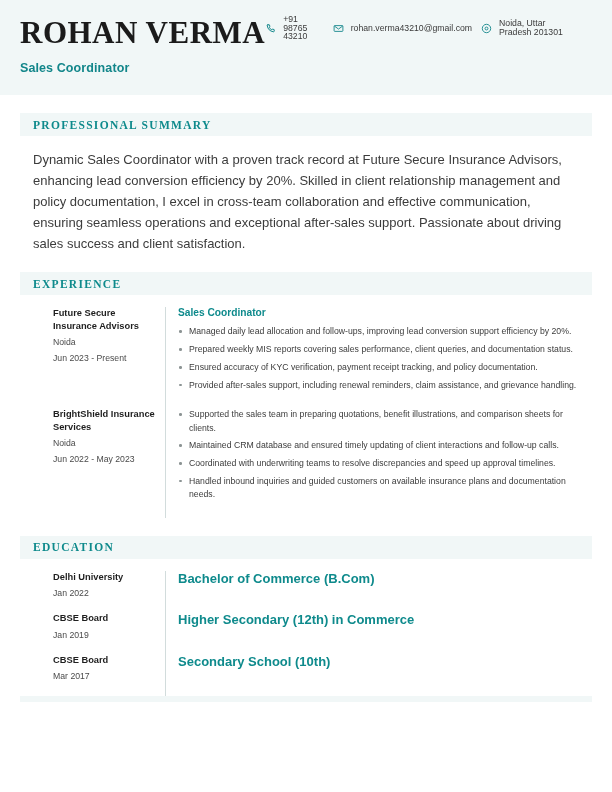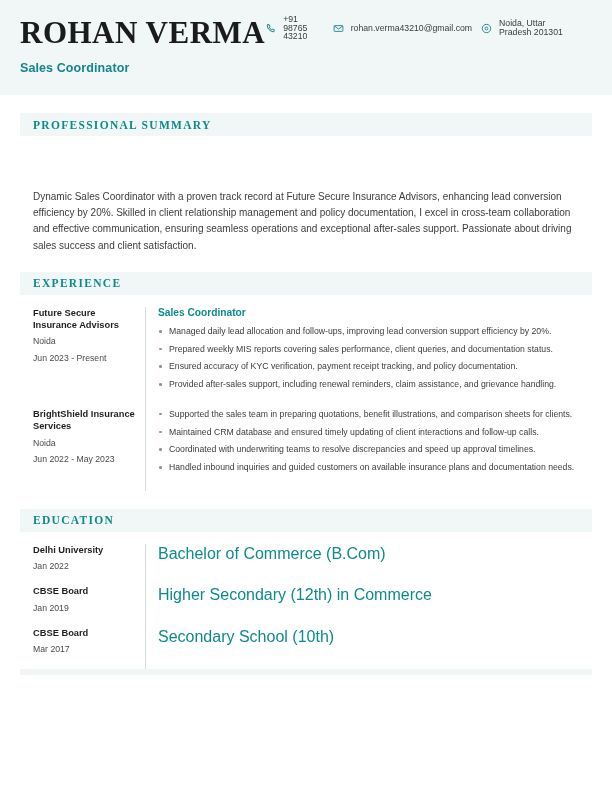--- a/index.html
+++ b/index.html
@@ -87,36 +87,36 @@
   }
   .section-title {
     font-family: "Liberation Serif", serif;
     font-weight: bold;
     font-size: 11.5px;
     letter-spacing: 1.3px;
     color: #0e8a8c;
   }
 
   .summary-text {
-    font-size: 10px;
+    font-size: 13px;
     line-height: 1.62;
     color: #3c3c3c;
     padding: 13px 13px 0 13px;
     text-align: left;
-    margin-top: 40px;
   }
 
   
   .entries {
     padding-left: 13px;
     padding-top: 12px;
   }
   .entry {
     display: flex;
     align-items: stretch;
+    margin-left: 20px;
   }
   .entry-left {
     width: 112px;
     flex: 0 0 112px;
     padding-right: 10px;
     box-sizing: border-box;
   }
   .entry-rule {
     width: 1px;
     flex: 0 0 1px;
@@ -169,22 +169,22 @@
     height: 2.6px;
     border-radius: 50%;
     background: #8c9494;
   }
 
   
   .entry.edu .entry-right { padding-bottom: 0; }
   .entry.edu .entry-left { padding-bottom: 0; }
   .edu-left-inner { padding-bottom: 13px; }
   .edu-degree {
-    font-size: 16px;
-    font-weight: normal;
+    font-size: 13px;
+    font-weight: bold;
     color: #0e8a8c;
     line-height: 1.2;
   }
 
   .section-block { margin-top: 18px; }
   .footer-bar {
     background: #f1f7f7;
     height: 6px;
     margin: 0 20px;
   }

